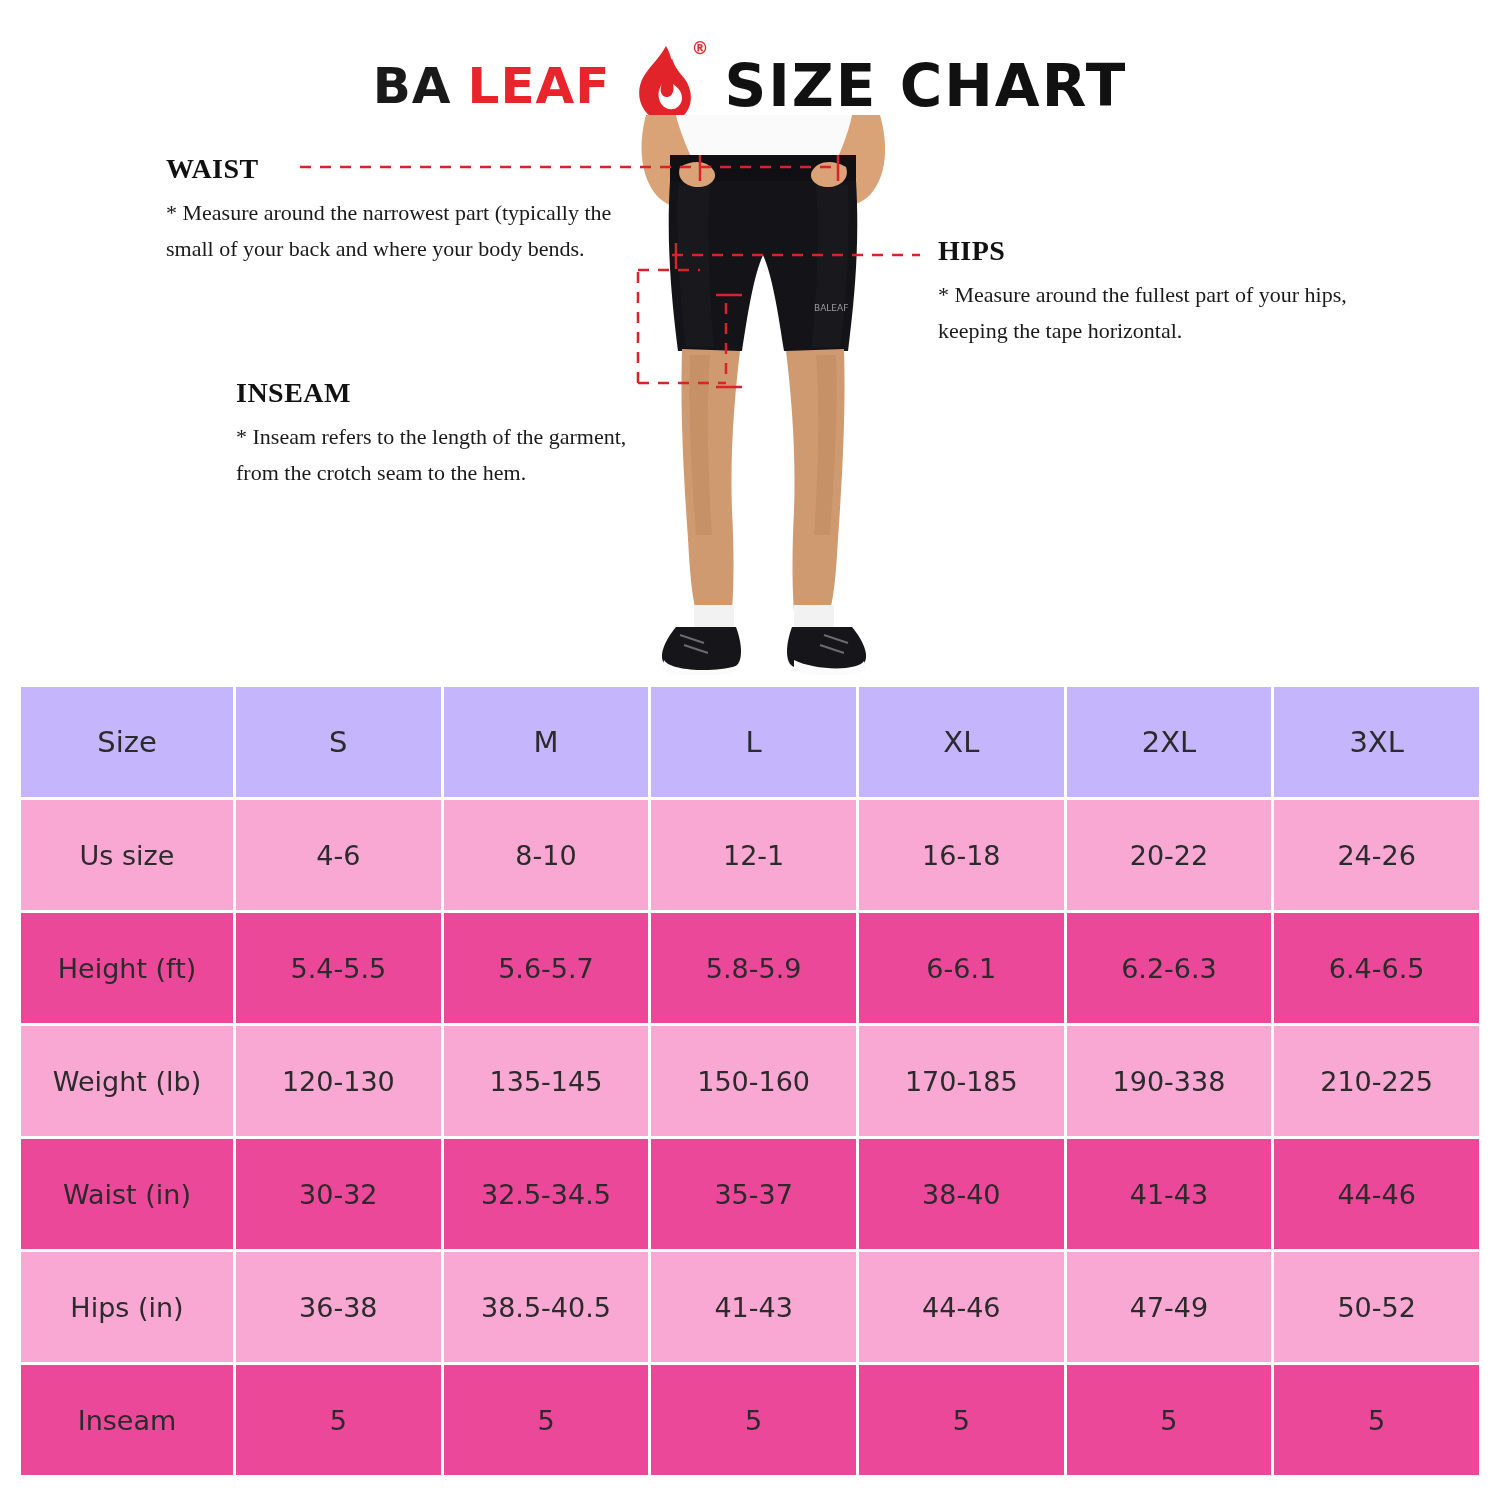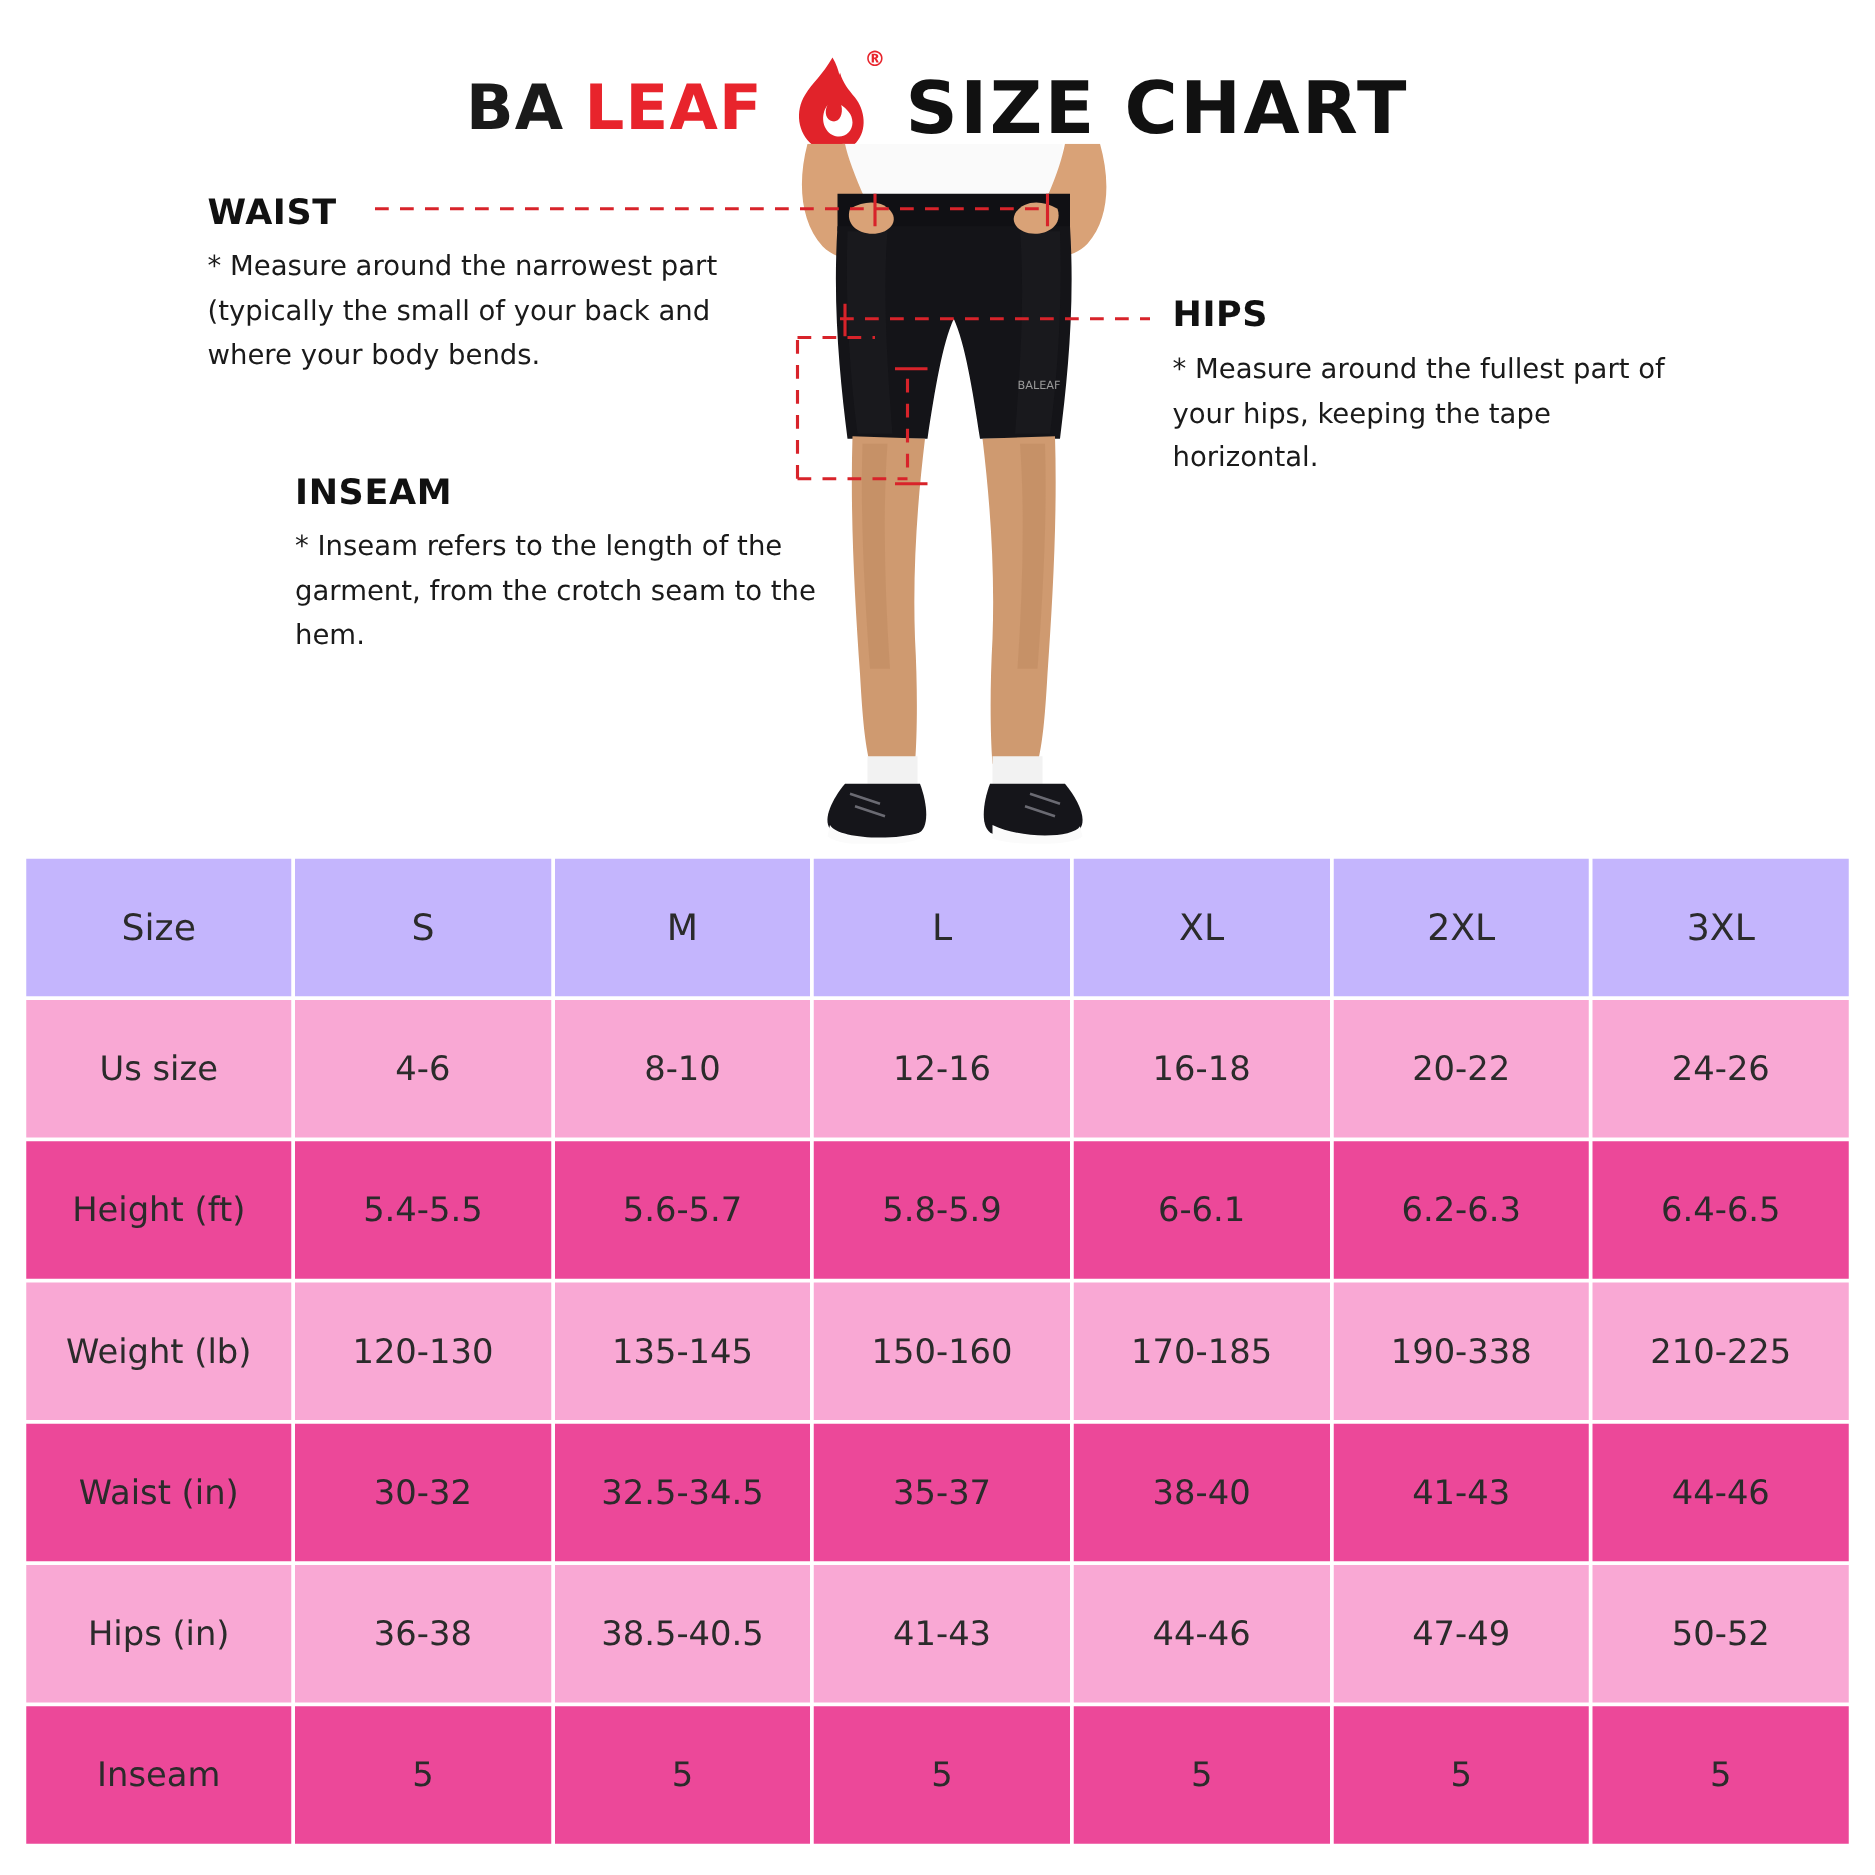--- a/index.html
+++ b/index.html
@@ -38,21 +38,21 @@
   }
 
   
   .illustration { position: absolute; top: 115px; left: 0; width: 1500px; height: 560px; }
 
   .photo {
     position: absolute; left: 618px; top: 0; width: 330px; height: 560px;
   }
 
   
-  .lbl { position: absolute; }
+  .lbl { position: absolute; font-family: Liberation Serif, serif; }
   .lbl .hd {
     font-size: 28px; font-weight: bold; color: #111; letter-spacing: 0.5px;
   }
   .lbl .bd {
     font-size: 22px; color: #1a1a1a; line-height: 1.62; margin-top: 10px;
   }
 
   .waist-lbl { left: 166px; top: 38px; width: 450px; }
   .inseam-lbl { left: 236px; top: 262px; width: 420px; }
   .hips-lbl { left: 938px; top: 120px; width: 420px; }
@@ -185,21 +185,21 @@
           <td class="">M</td>
           <td class="">L</td>
           <td class="">XL</td>
           <td class="">2XL</td>
           <td class="">3XL</td>
         </tr>
         <tr class="row-pink">
           <td class="lab">Us size</td>
           <td>4-6</td>
           <td>8-10</td>
-          <td>12-16</td>
+          <td>12-1</td>
           <td>16-18</td>
           <td>20-22</td>
           <td>24-26</td>
         </tr>
         <tr class="row-grey">
           <td class="lab">Height (ft)</td>
           <td>5.4-5.5</td>
           <td>5.6-5.7</td>
           <td>5.8-5.9</td>
           <td>6-6.1</td>

